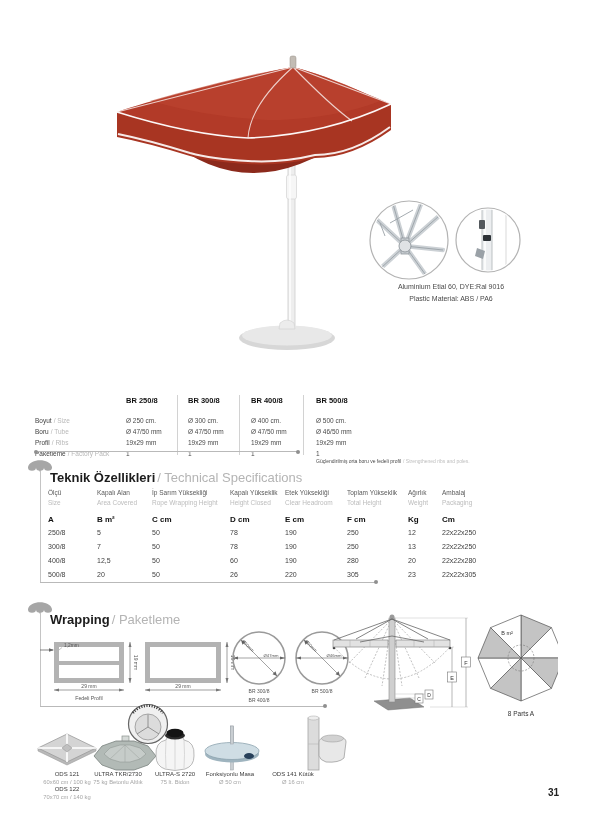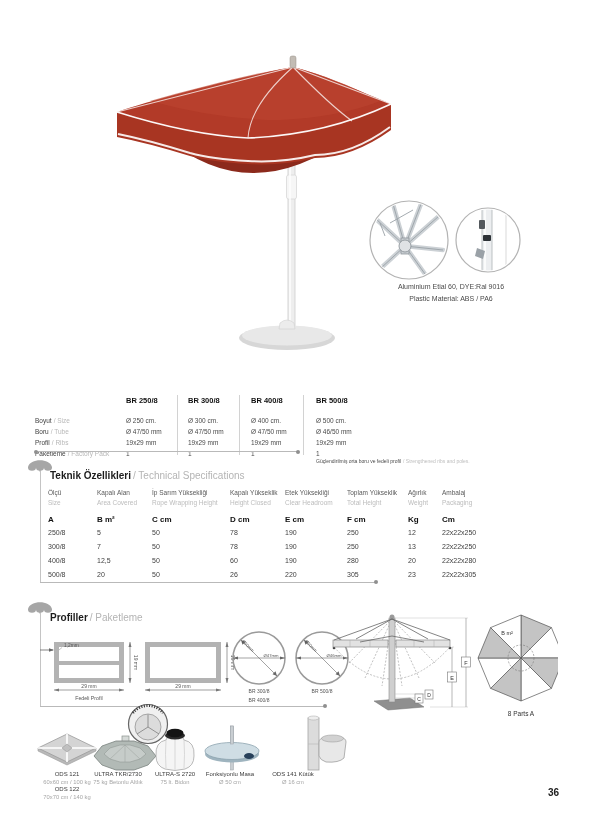--- a/index.html
+++ b/index.html
@@ -2,21 +2,21 @@
 <html><head>
 <meta charset="utf-8">
 <style>
   html,body{margin:0;padding:0;background:#e8e8e8;}
   .page{position:relative;width:600px;height:837px;background:#ffffff;overflow:hidden;
         font-family:"Liberation Sans", sans-serif;margin:0 auto;}
   .abs{position:absolute;}
   .v-line{position:absolute;width:1px;background:#c4c4c4;}
   .h-line{position:absolute;height:1px;background:#b9b9b9;}
   .dot{position:absolute;width:4px;height:4px;border-radius:50%;background:#8f8f8f;}
-  .section-title{position:absolute;font-size:10px;font-weight:bold;color:#1c1c1c;white-space:nowrap;}
+  .section-title{position:absolute;font-size:13px;font-weight:bold;color:#1c1c1c;white-space:nowrap;}
   .section-title .en{color:#b4b4b4;font-weight:normal;margin-left:2px;}
   .materials{position:absolute;left:365px;top:281px;width:172px;text-align:center;
              font-size:7px;line-height:11.5px;color:#4a4a4a;}
   
   .model-table{position:absolute;left:35px;top:380px;width:540px;height:78px;font-size:6.5px;color:#3f3f3f;margin-top:12px;}
   .mt-h{position:absolute;font-size:7.5px;font-weight:bold;color:#111;white-space:nowrap;}
   .mt-div{position:absolute;width:1px;background:#d2d2d2;top:3px;height:60px;}
   .mt-lbl{position:absolute;left:0;white-space:nowrap;}
   .mt-lbl .tr{color:#3f3f3f;}
   .mt-lbl .en{color:#b8b8b8;margin-left:2px;}
@@ -237,21 +237,21 @@
 
   <svg class="abs" style="left:27px;top:597px" width="26" height="17" viewBox="0 0 26 17">
     <path d="M1,12 C3,3 23,3 25,12 L25,12.5 A4,3.2 0 0 1 17,12.5 A4,3.2 0 0 1 9,12.5 A4,3.2 0 0 1 1,12.5 Z" fill="#a6a6a6"></path>
     <rect x="12.4" y="13" width="1.2" height="3.5" fill="#a6a6a6"></rect>
   </svg>
   <div class="v-line" style="left:40px;top:613px;height:93px"></div>
   <div class="h-line" style="left:40px;top:706px;width:284px"></div>
   <div class="dot" style="left:323px;top:704px"></div>
 
   <div class="section-title" style="left:50px;top:612px">
-    <span>Profiller</span><span class="en">/ Paketleme</span>
+    <span>Wrapping</span><span class="en">/ Paketleme</span>
   </div>
 
   <svg class="abs" style="left:38px;top:606px" width="520" height="124" viewBox="0 0 520 124">
 
     <g>
       <rect x="16" y="36" width="70" height="41" fill="#b3b3b3"></rect>
       <rect x="21" y="41" width="60" height="14" fill="#ffffff"></rect>
       <rect x="21" y="59" width="60" height="13" fill="#ffffff"></rect>
       <line x1="2" y1="44" x2="15" y2="44" stroke="#666" stroke-width="0.8"></line>
       <polygon points="16,44 11,42.3 11,45.7" fill="#666"></polygon>
@@ -421,15 +421,15 @@
   </div>
   <div class="acc-label" style="left:192px">
     <div>Fonksiyonlu Masa</div>
     <div class="spec">Ø 50 cm</div>
   </div>
   <div class="acc-label" style="left:255px">
     <div>ODS 141 Kütük</div>
     <div class="spec">Ø 16 cm</div>
   </div>
 
-  <div class="page-number">36</div>
+  <div class="page-number">31</div>
 
 </div>
 
 </body></html>

